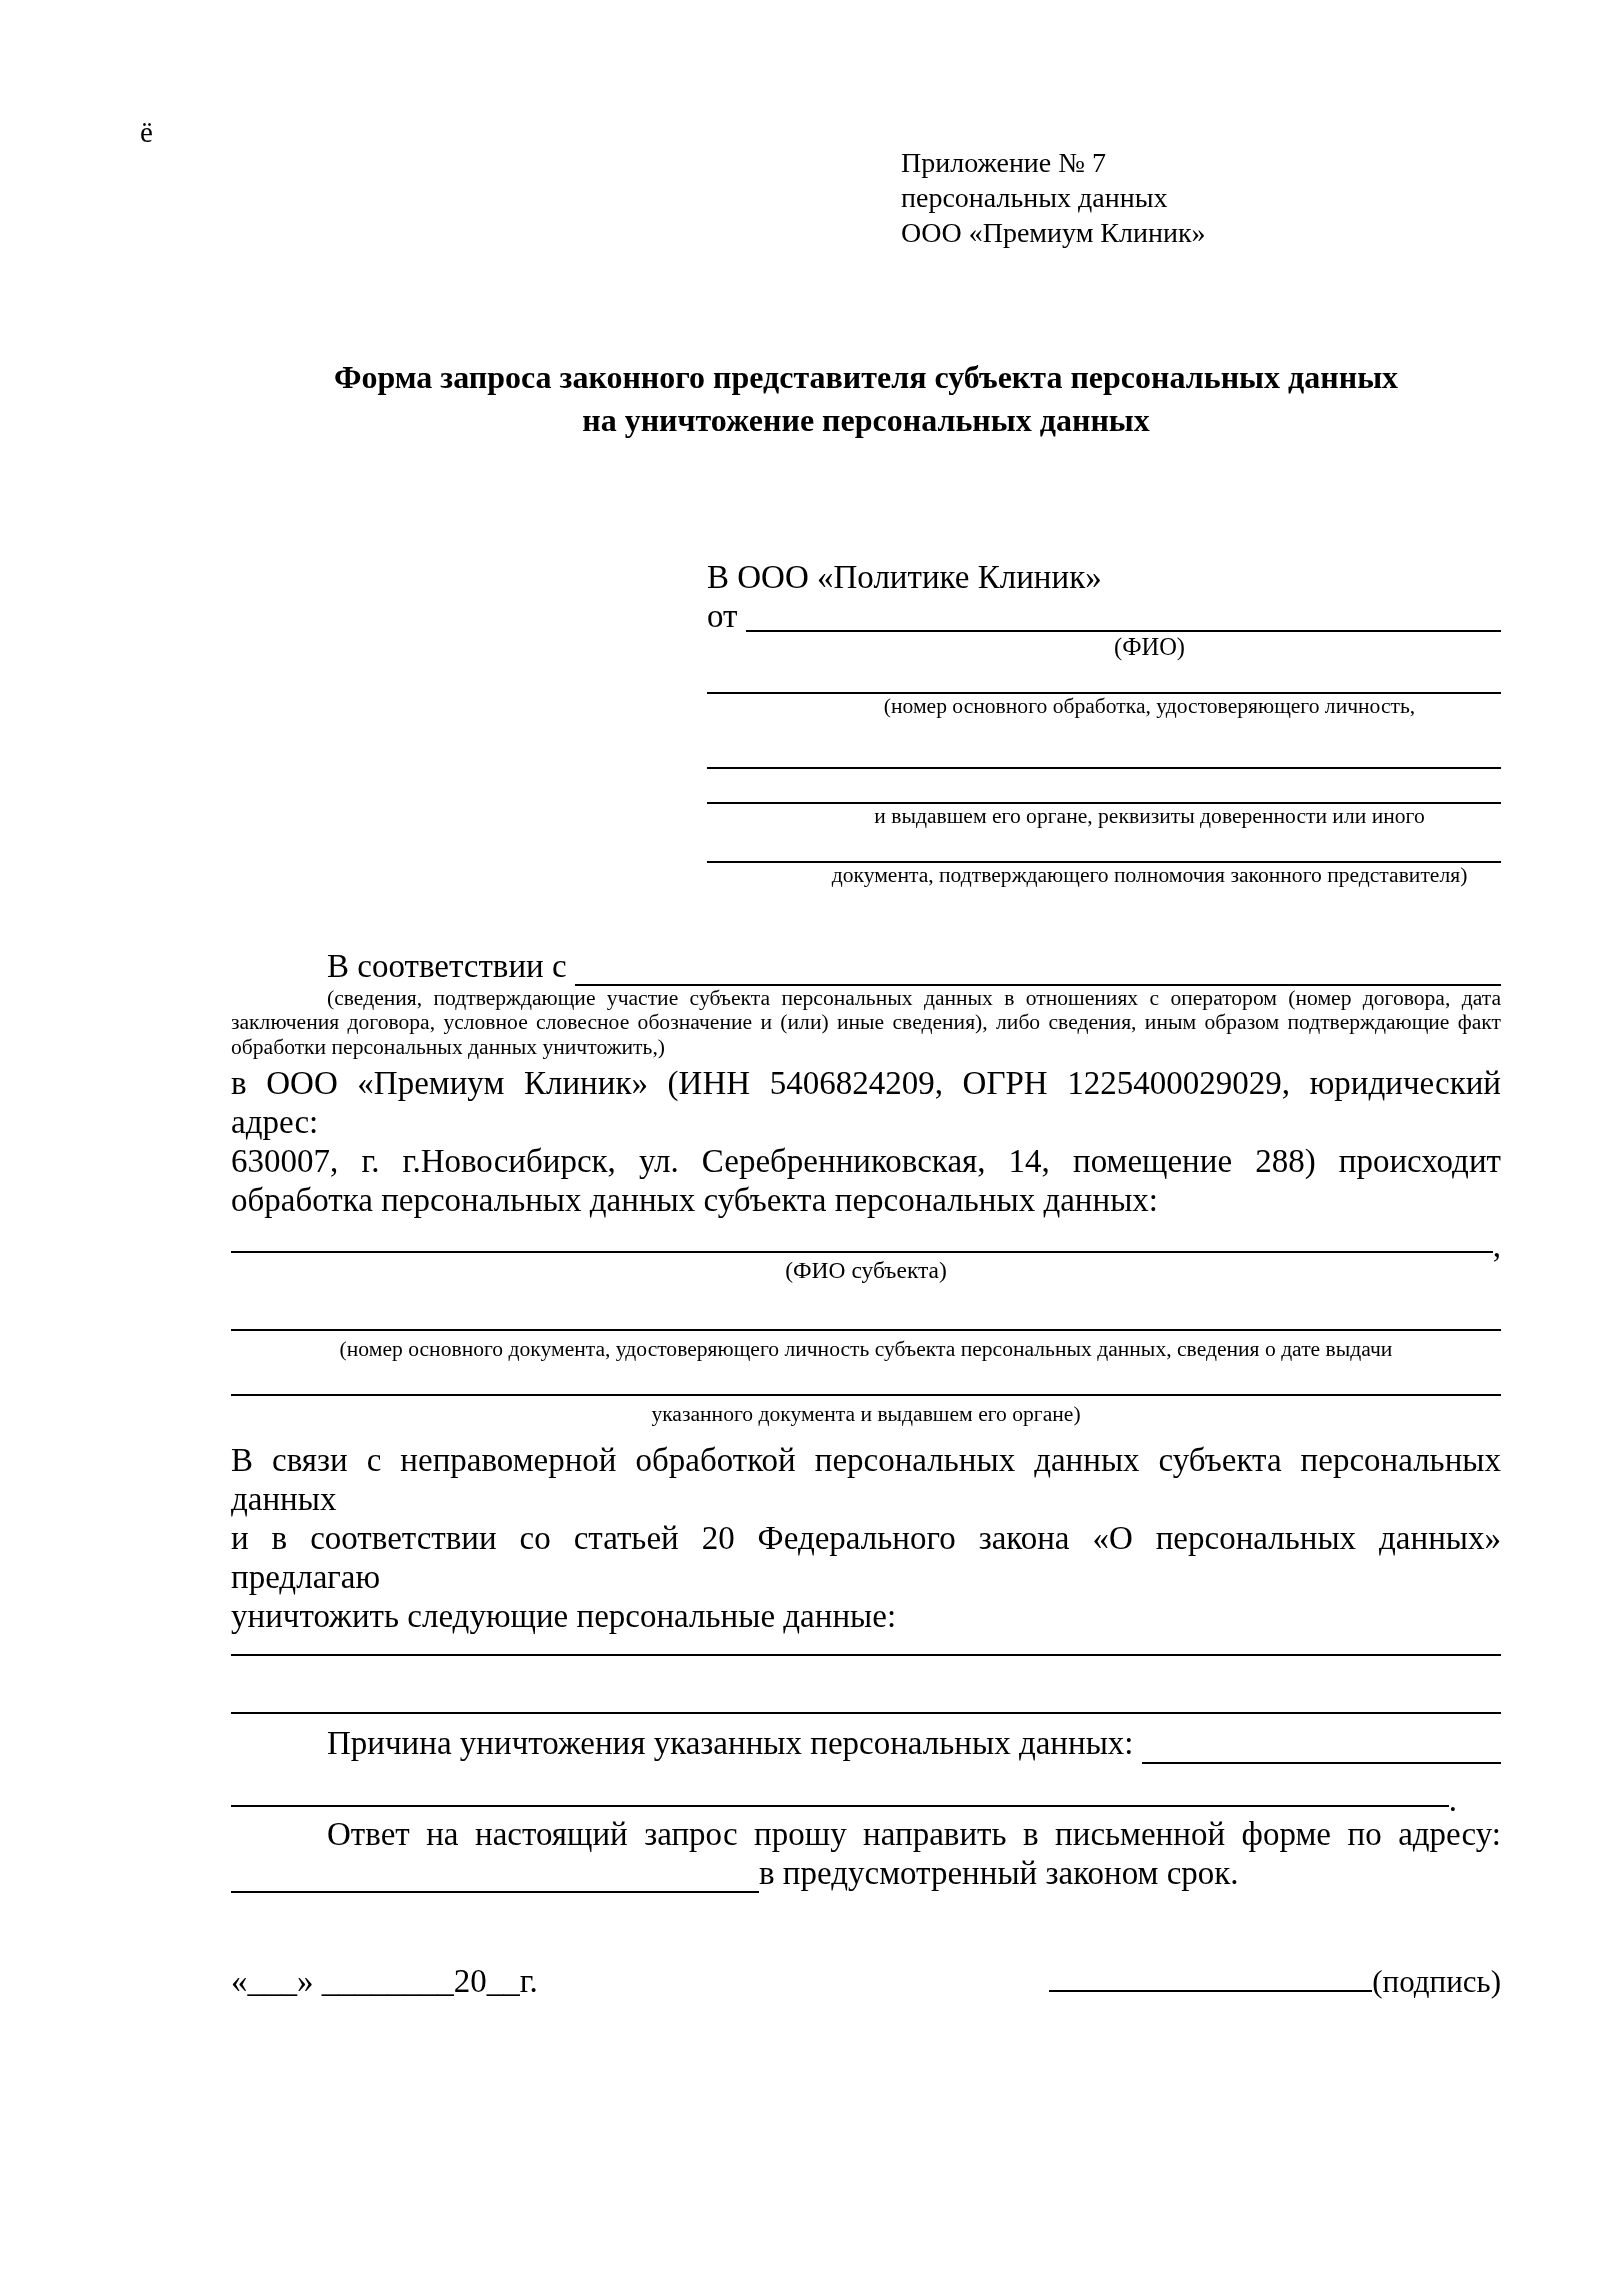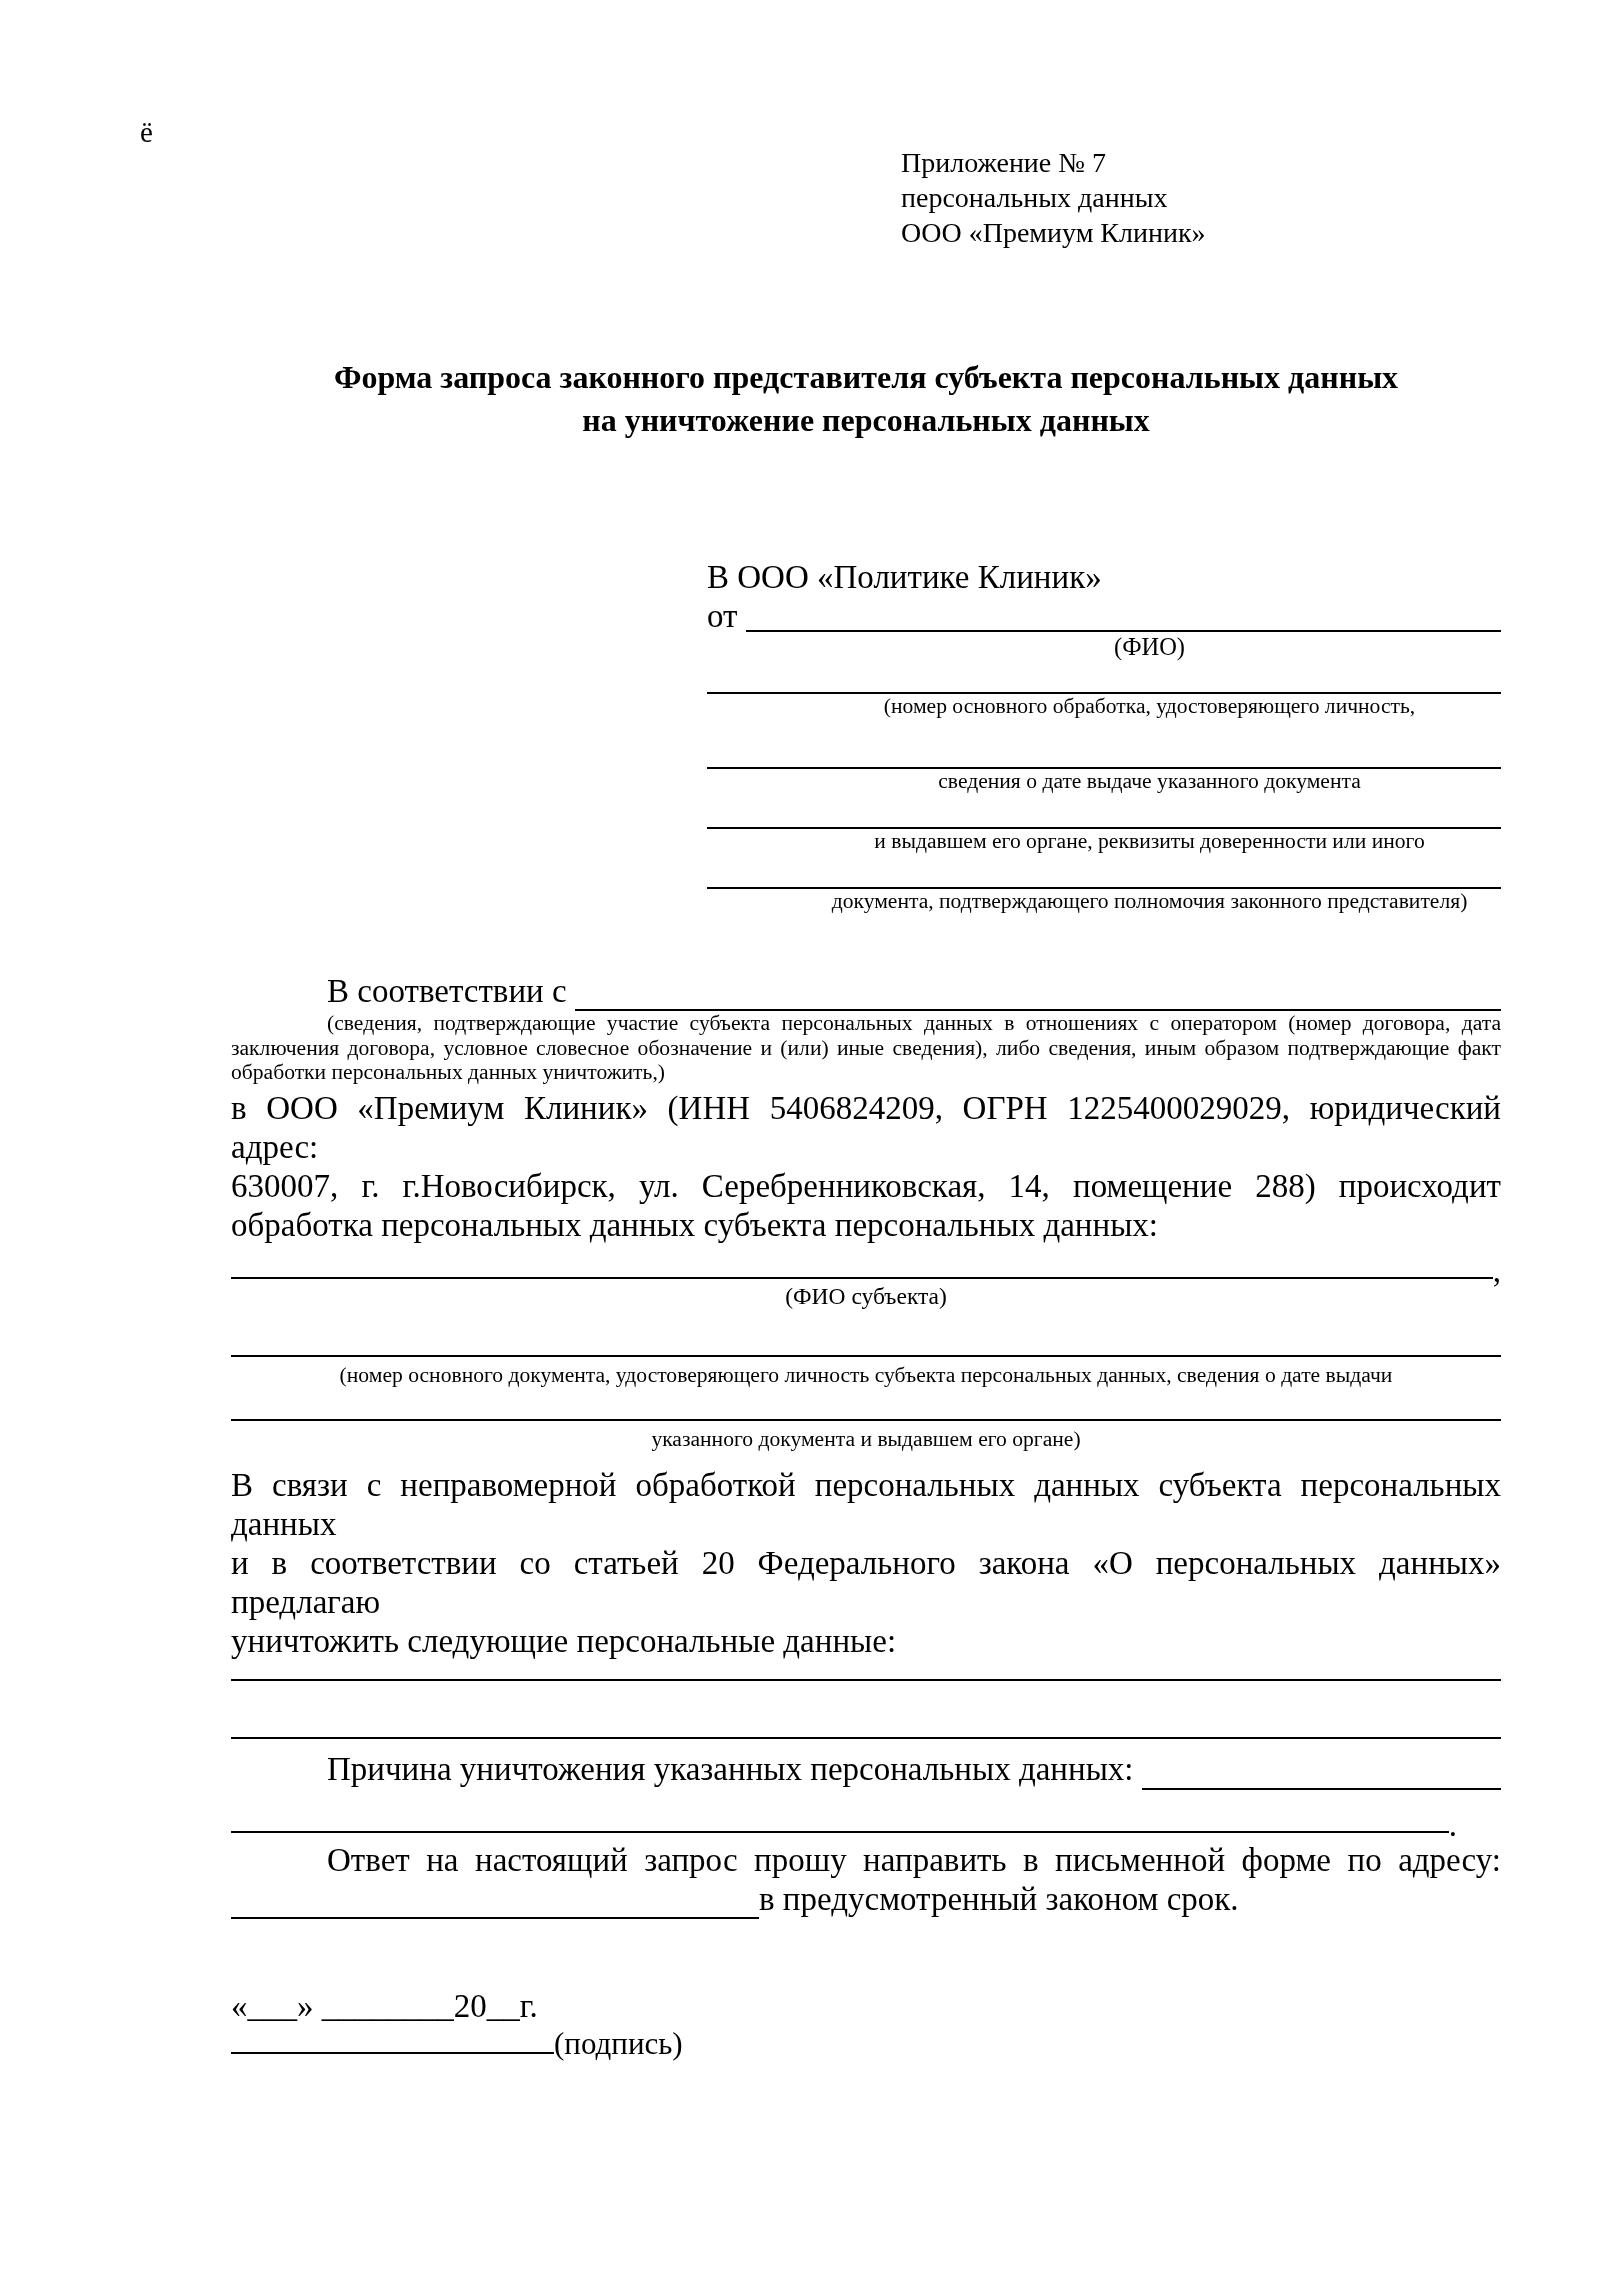--- a/index.html
+++ b/index.html
@@ -58,21 +58,21 @@
   .l-doc2{margin-top:31px;}
   .demand{margin-top:13.7px;}
   .blank1{margin-top:17.6px;}
   .blank2{margin-top:56px;}
   .reason{margin-top:11.8px;height:39px;}
   .reason .lead{padding-left:96px;white-space:pre;}
   .dotline{margin-top:17.6px;margin-right:44px;height:25.5px;}
   .reply1{margin-top:7.8px;padding-left:96px;text-align:justify;text-align-last:justify;font-size:33px;line-height:39px;}
   .reply2{display:flex;align-items:baseline;font-size:33px;line-height:39px;}
   .reply2 .ufill{flex:0 0 528px;border-bottom:2.9px solid #000;align-self:stretch;}
-  .footer{margin-top:69px;display:flex;align-items:baseline;justify-content:space-between;font-size:33px;flex-direction:column;}
+  .footer{margin-top:69px;display:flex;align-items:baseline;justify-content:space-between;font-size:33px;}
   .sig{display:flex;align-items:baseline;}
   .sig .ufill{width:323px;border-bottom:2.9px solid #000;height:27.4px;}
   .sig .cap{font-size:31px;}
 </style>
 </head>
 <body>
 
 <div class="page">
 
   <div class="corner-mark">ё</div>
@@ -95,21 +95,20 @@
       <div class="addr-from">
         <span class="lbl">от </span>
         <span class="fill"></span>
       </div>
       <div class="cap-zone cap-fio">(ФИО)</div>
 
       <div class="addr-line g1"></div>
       <div class="cap-zone addr-cap">(номер основного обработка, удостоверяющего личность,</div>
 
       <div class="addr-line g2"></div>
-      <div class="cap-zone addr-cap">сведения о дате выдаче указанного документа</div>
 
       <div class="addr-line g3"></div>
       <div class="cap-zone addr-cap">и выдавшем его органе, реквизиты доверенности или иного</div>
 
       <div class="addr-line g4"></div>
       <div class="cap-zone addr-cap">документа, подтверждающего полномочия законного представителя)</div>
     </div>
 
     <div class="accordance">
       <span class="lead">В соответствии с </span>

